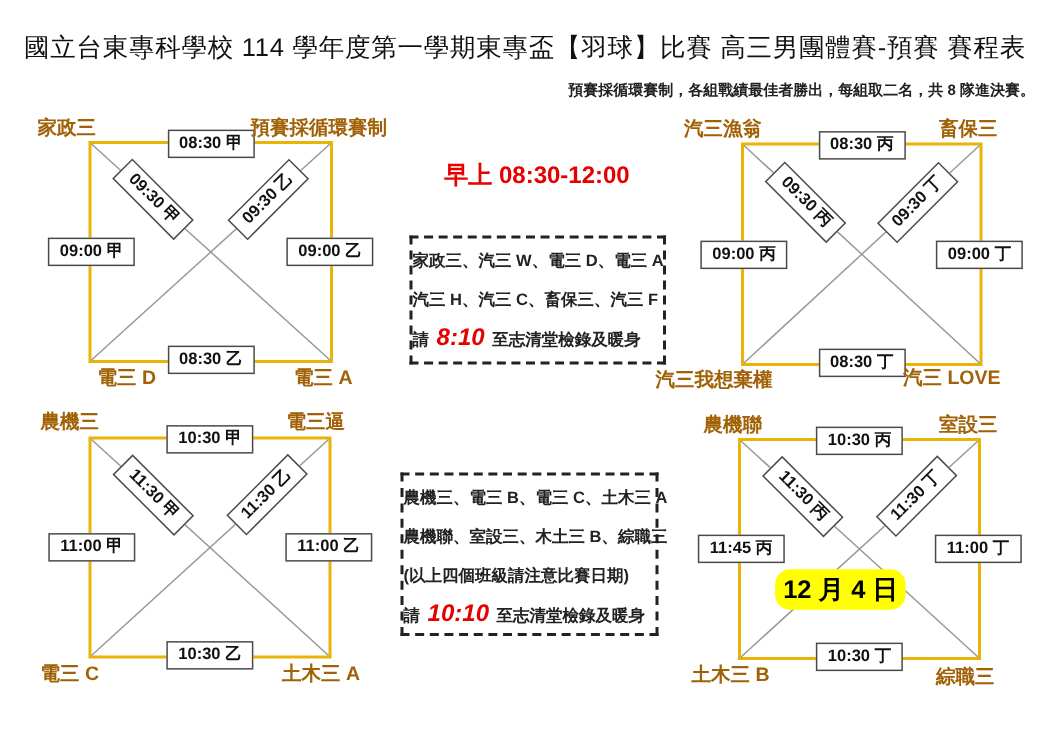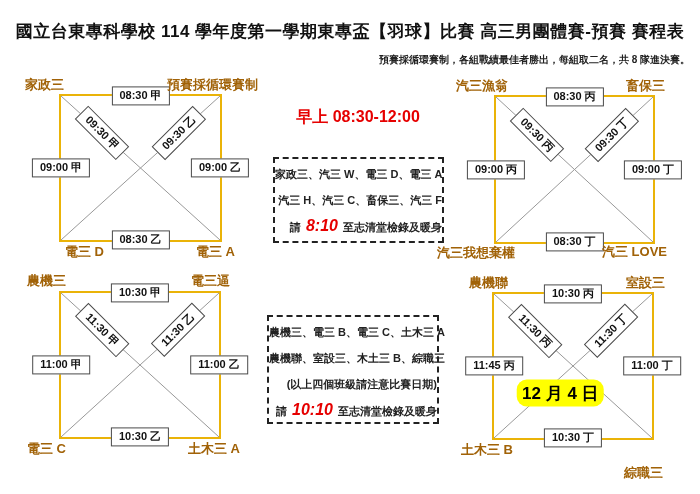--- a/index.html
+++ b/index.html
@@ -2,21 +2,21 @@
 <html><head>
 <meta charset="utf-8">
 <style>
   html,body { margin:0; padding:0; background:#fff; }
   .page {
     position:relative; width:700px; height:494px; background:#ffffff;
     font-family:"Liberation Sans", sans-serif; overflow:hidden; color:#111;
   }
   .title {
     position:absolute; top:20px; left:0; width:700px; text-align:center;
-    font-size:17px; font-weight:bold; letter-spacing:0.5px; white-space:nowrap;
+    font-size:17px; font-weight:normal; letter-spacing:0.5px; white-space:nowrap;
   }
   .subtitle {
     position:absolute; top:53px; right:10px; font-size:10px; font-weight:bold;
     color:#222; white-space:nowrap;
   }
   
   .square { position:absolute; border:2px solid #eab308; }
   .square svg { position:absolute; left:0; top:0; width:100%; height:100%; overflow:visible; }
   .mbox {
     position:absolute; background:#ffffff; border:1px solid #4a4a4a;
@@ -36,21 +36,21 @@
   
   .datebox {
     position:absolute; left:248px; top:101px; width:220px; text-align:center;
     color:#e60000; font-weight:bold;
   }
   .datebox .l1 { font-size:15px; white-space:nowrap; }
   .datebox .l2 { font-size:16px; margin-top:6px; white-space:nowrap; }
   
   .note {
     position:absolute; border:2px dashed #222; background:#fff;
-    text-align:right; font-size:11px; font-weight:bold; color:#222;
+    text-align:left; font-size:11px; font-weight:bold; color:#222;
   }
   .note .line { line-height:26px; white-space:nowrap; }
   .note .rtime { color:#e60000; font-size:16px; font-style:italic; font-weight:bold; padding:0 2px; }
   
   .yellow-date {
     position:absolute; left:42%; top:69%; transform:translate(-50%,-50%);
     background:#ffff00; color:#000; font-size:17px; font-weight:bold;
     padding:2px 5px; white-space:nowrap;border-radius:10px;
   }
 </style>
@@ -139,15 +139,15 @@
     <div class="mbox pos-left">11:45 丙</div>
     <div class="mbox pos-right">11:00 丁</div>
     <div class="mbox pos-bottom">10:30 丁</div>
     <div class="mbox pos-d1">11:30 丙</div>
     <div class="mbox pos-d2">11:30 丁</div>
     <div class="yellow-date">12 月 4 日</div>
   </div>
   <div class="team" style="left:469px; top:276px;">農機聯</div>
   <div class="team" style="right:35px; top:276px;">室設三</div>
   <div class="team" style="left:461px; top:443px;">土木三 B</div>
-  <div class="team" style="right:37px; top:466px;margin-left:12px;">綜職三</div>
+  <div class="team" style="right:37px; top:444px;margin-left:12px;">綜職三</div>
 
 </div>
 
 </body></html>

